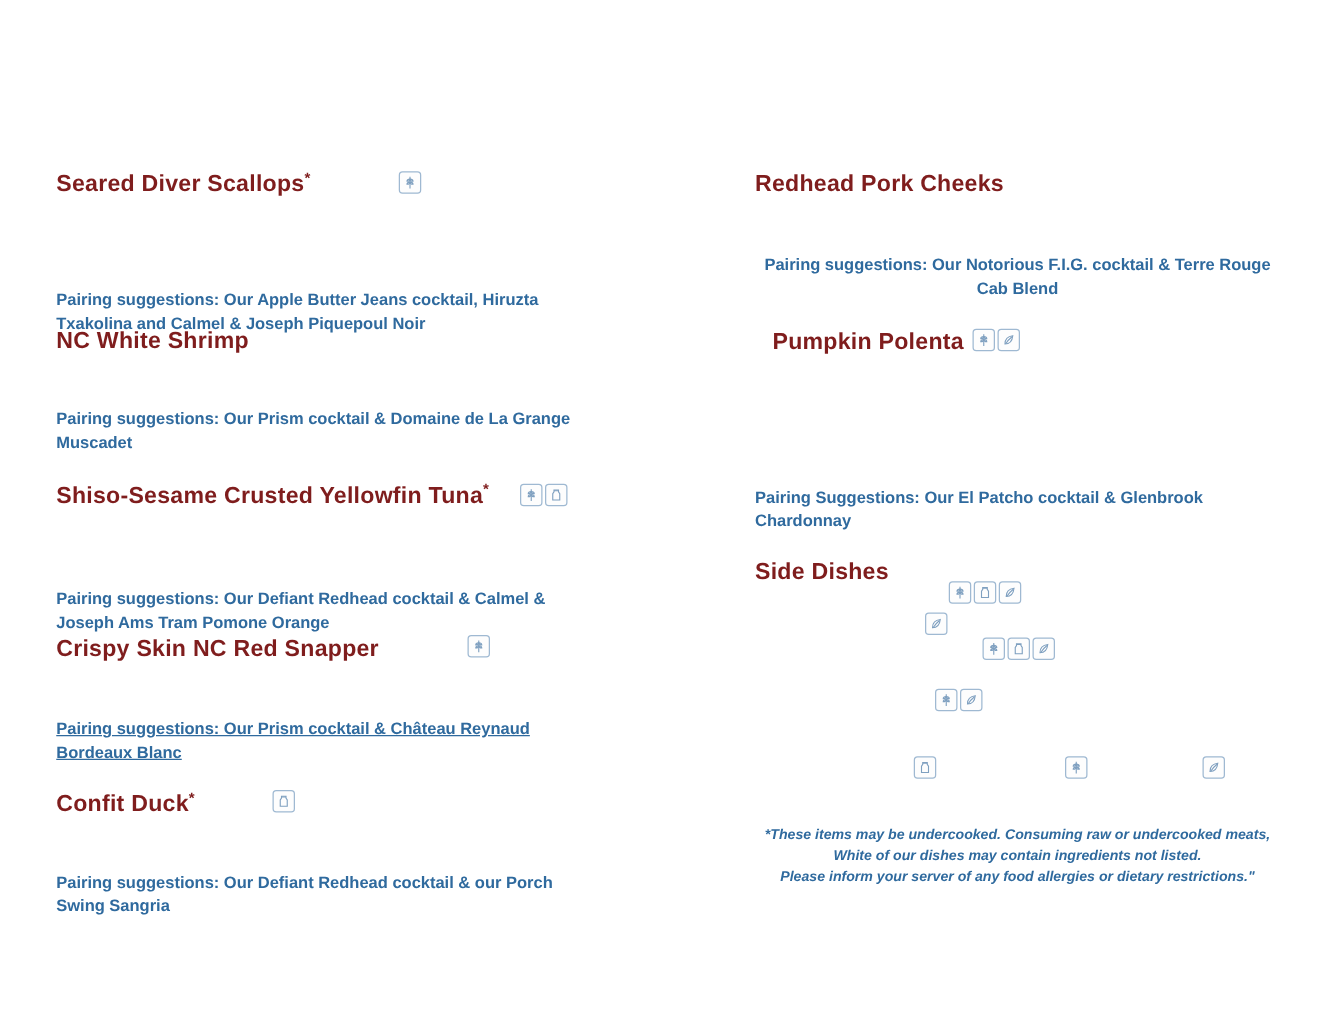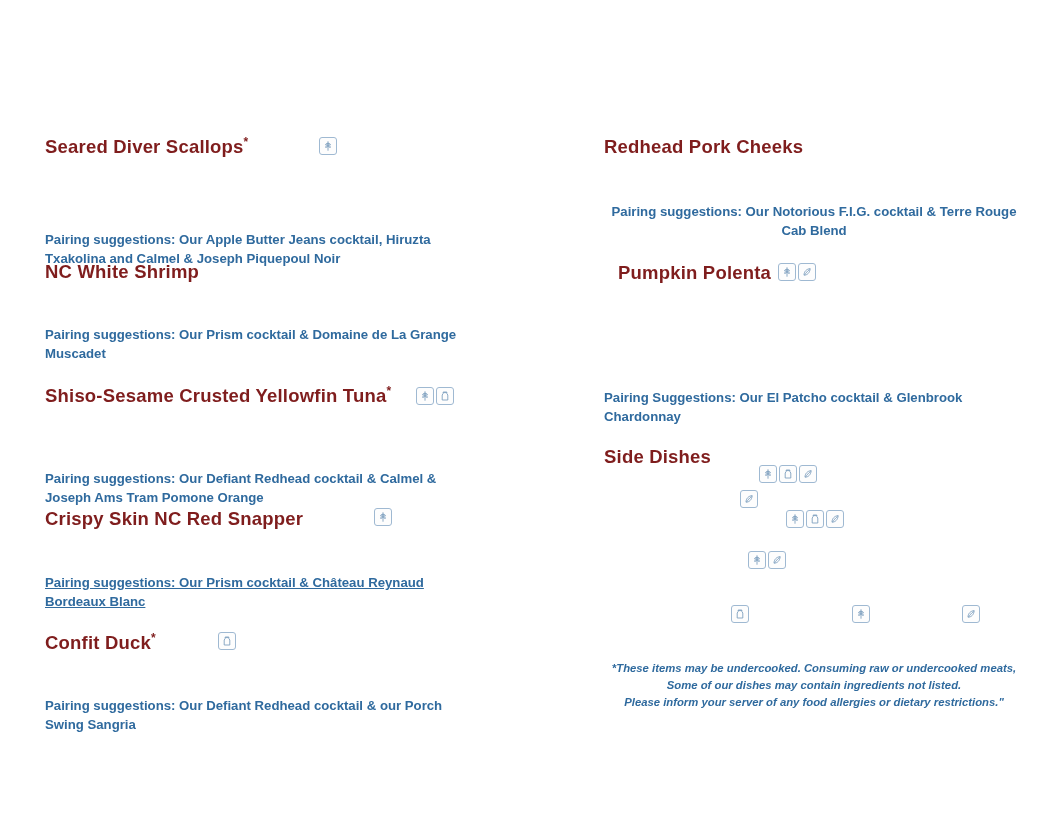--- a/index.html
+++ b/index.html
@@ -332,17 +332,17 @@
               <path d="M3.6 9 C4.8 7 6.4 5.2 8.6 3.4"></path>
             </g>
           </svg>
       </span>
     </div>
 
   </div>
 
   <div class="footnote">
     <div>*These items may be undercooked.  Consuming raw or undercooked meats,</div>
-    <div>Some of our dishes may contain ingredients not listed.</div>
+    <div>White of our dishes may contain ingredients not listed.</div>
     <div>Please inform your server of any food allergies or dietary restrictions."</div>
   </div>
 
 </div>
 
 </body></html>

